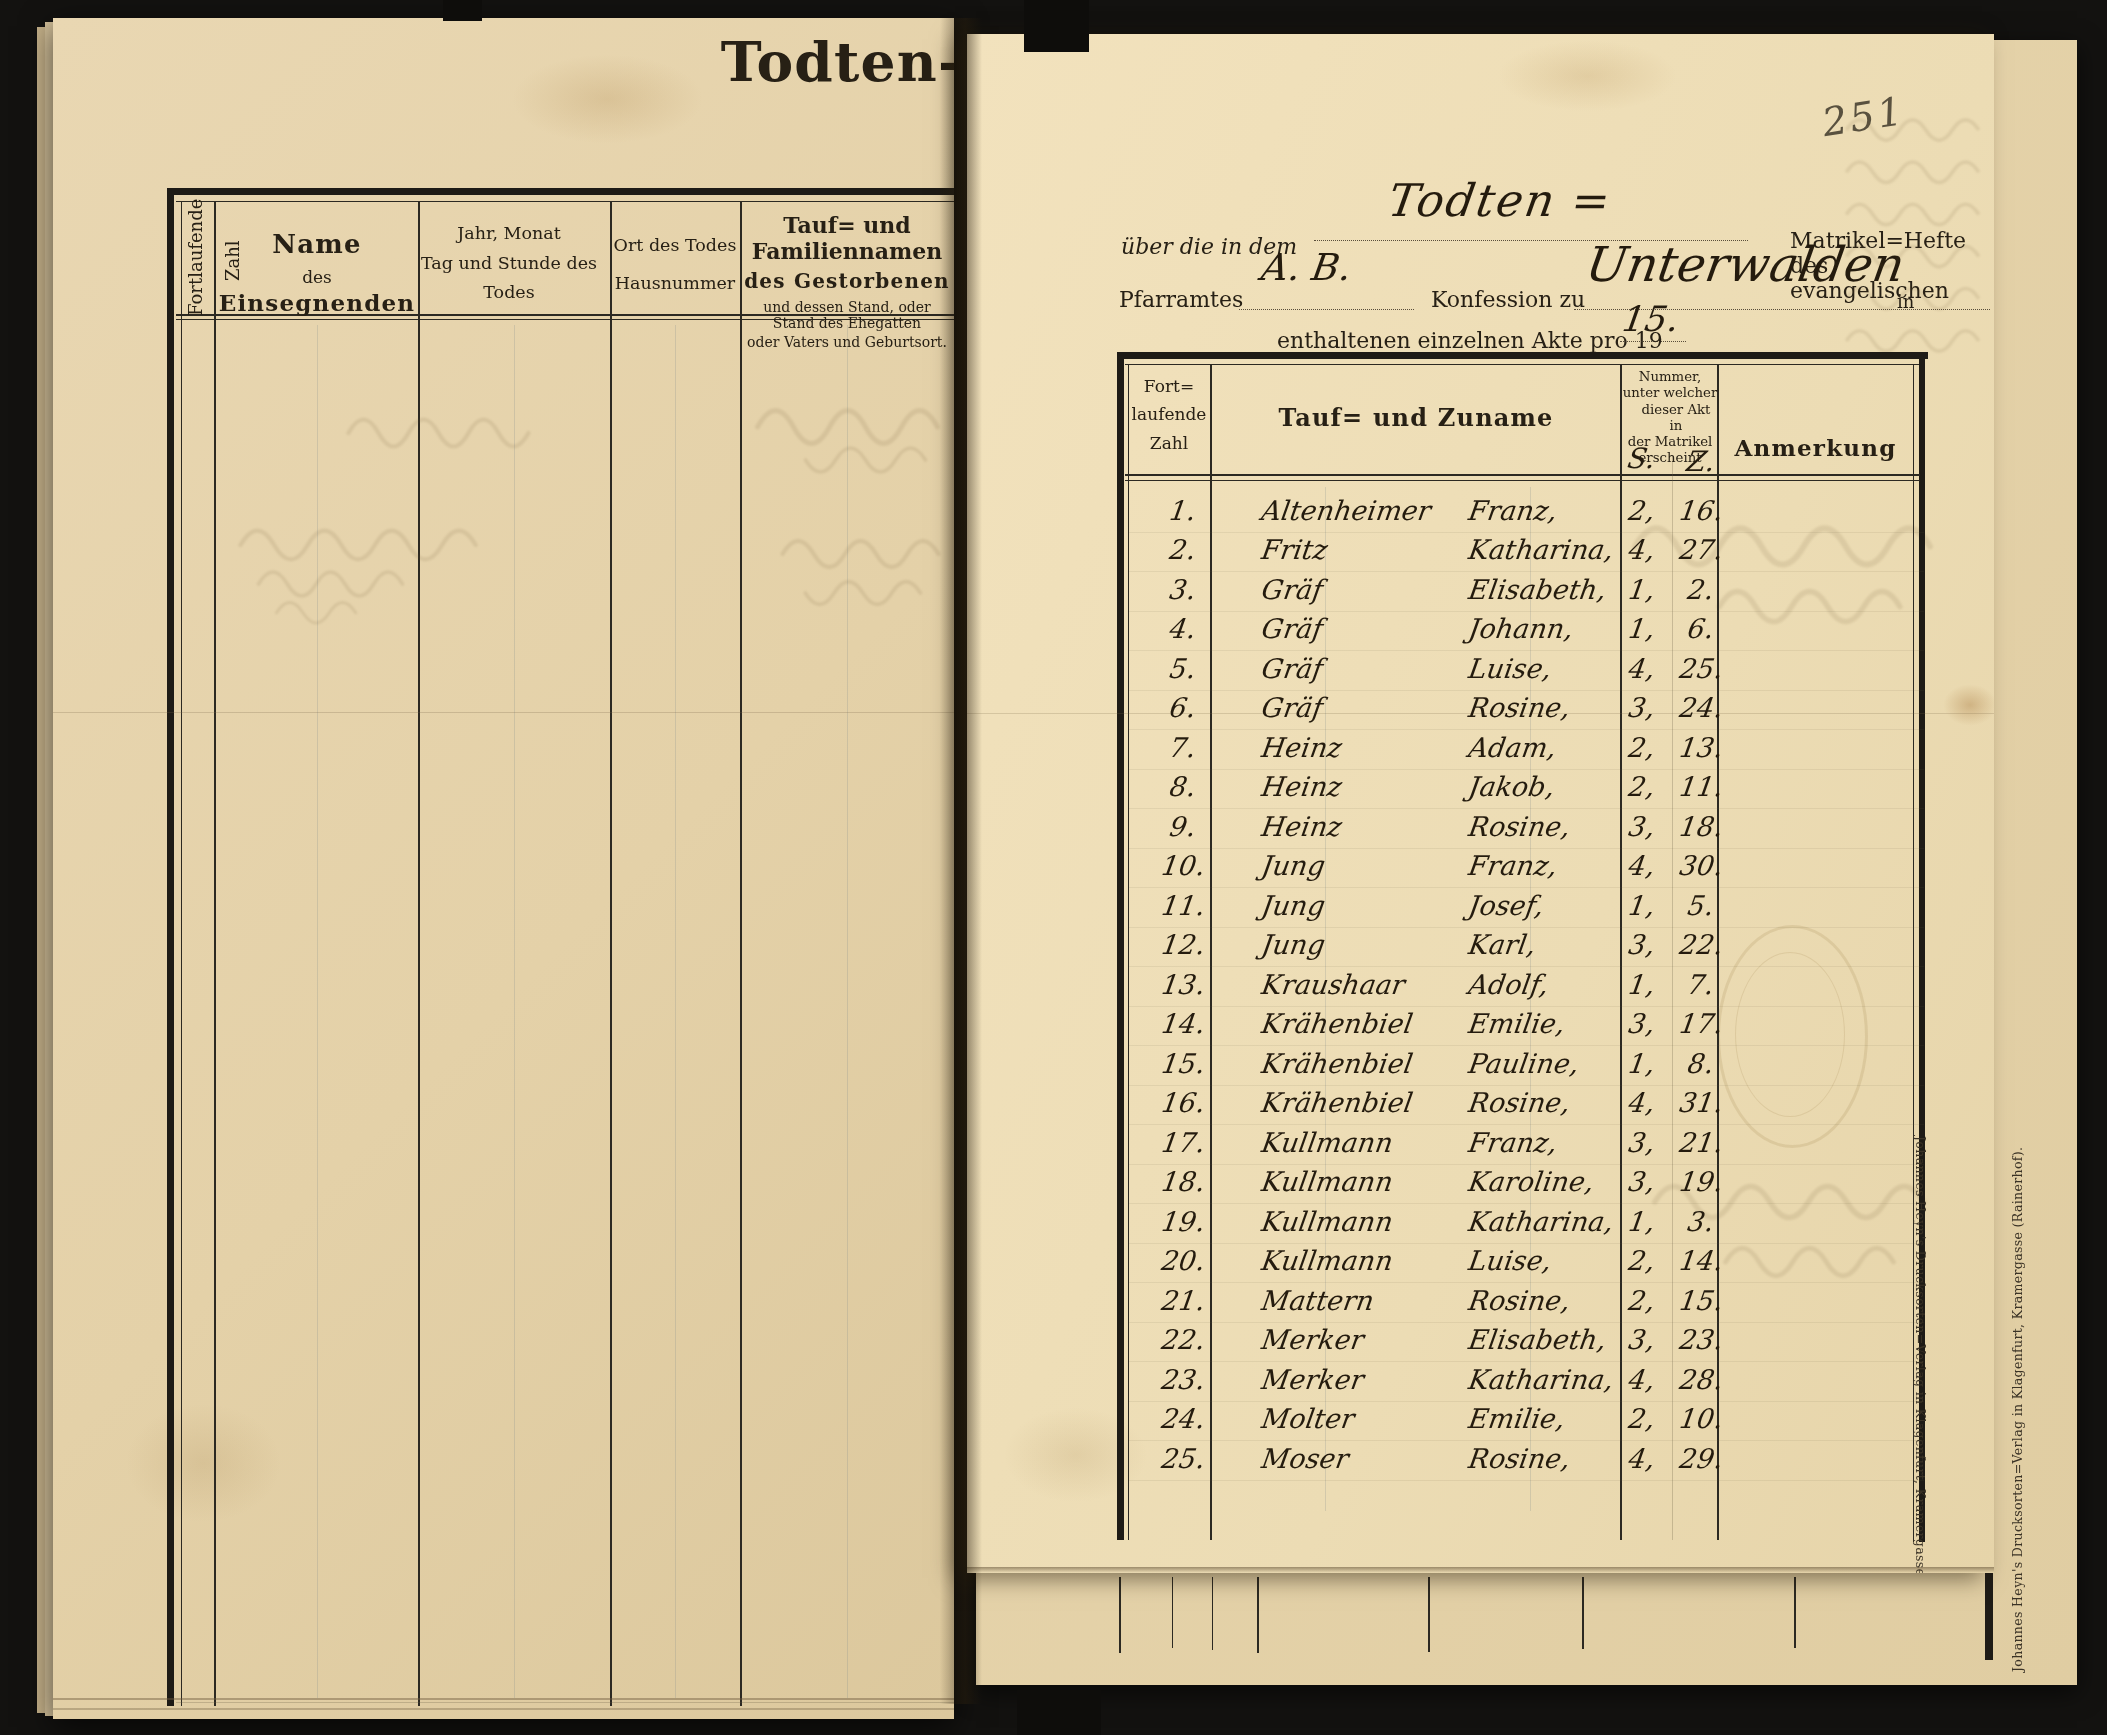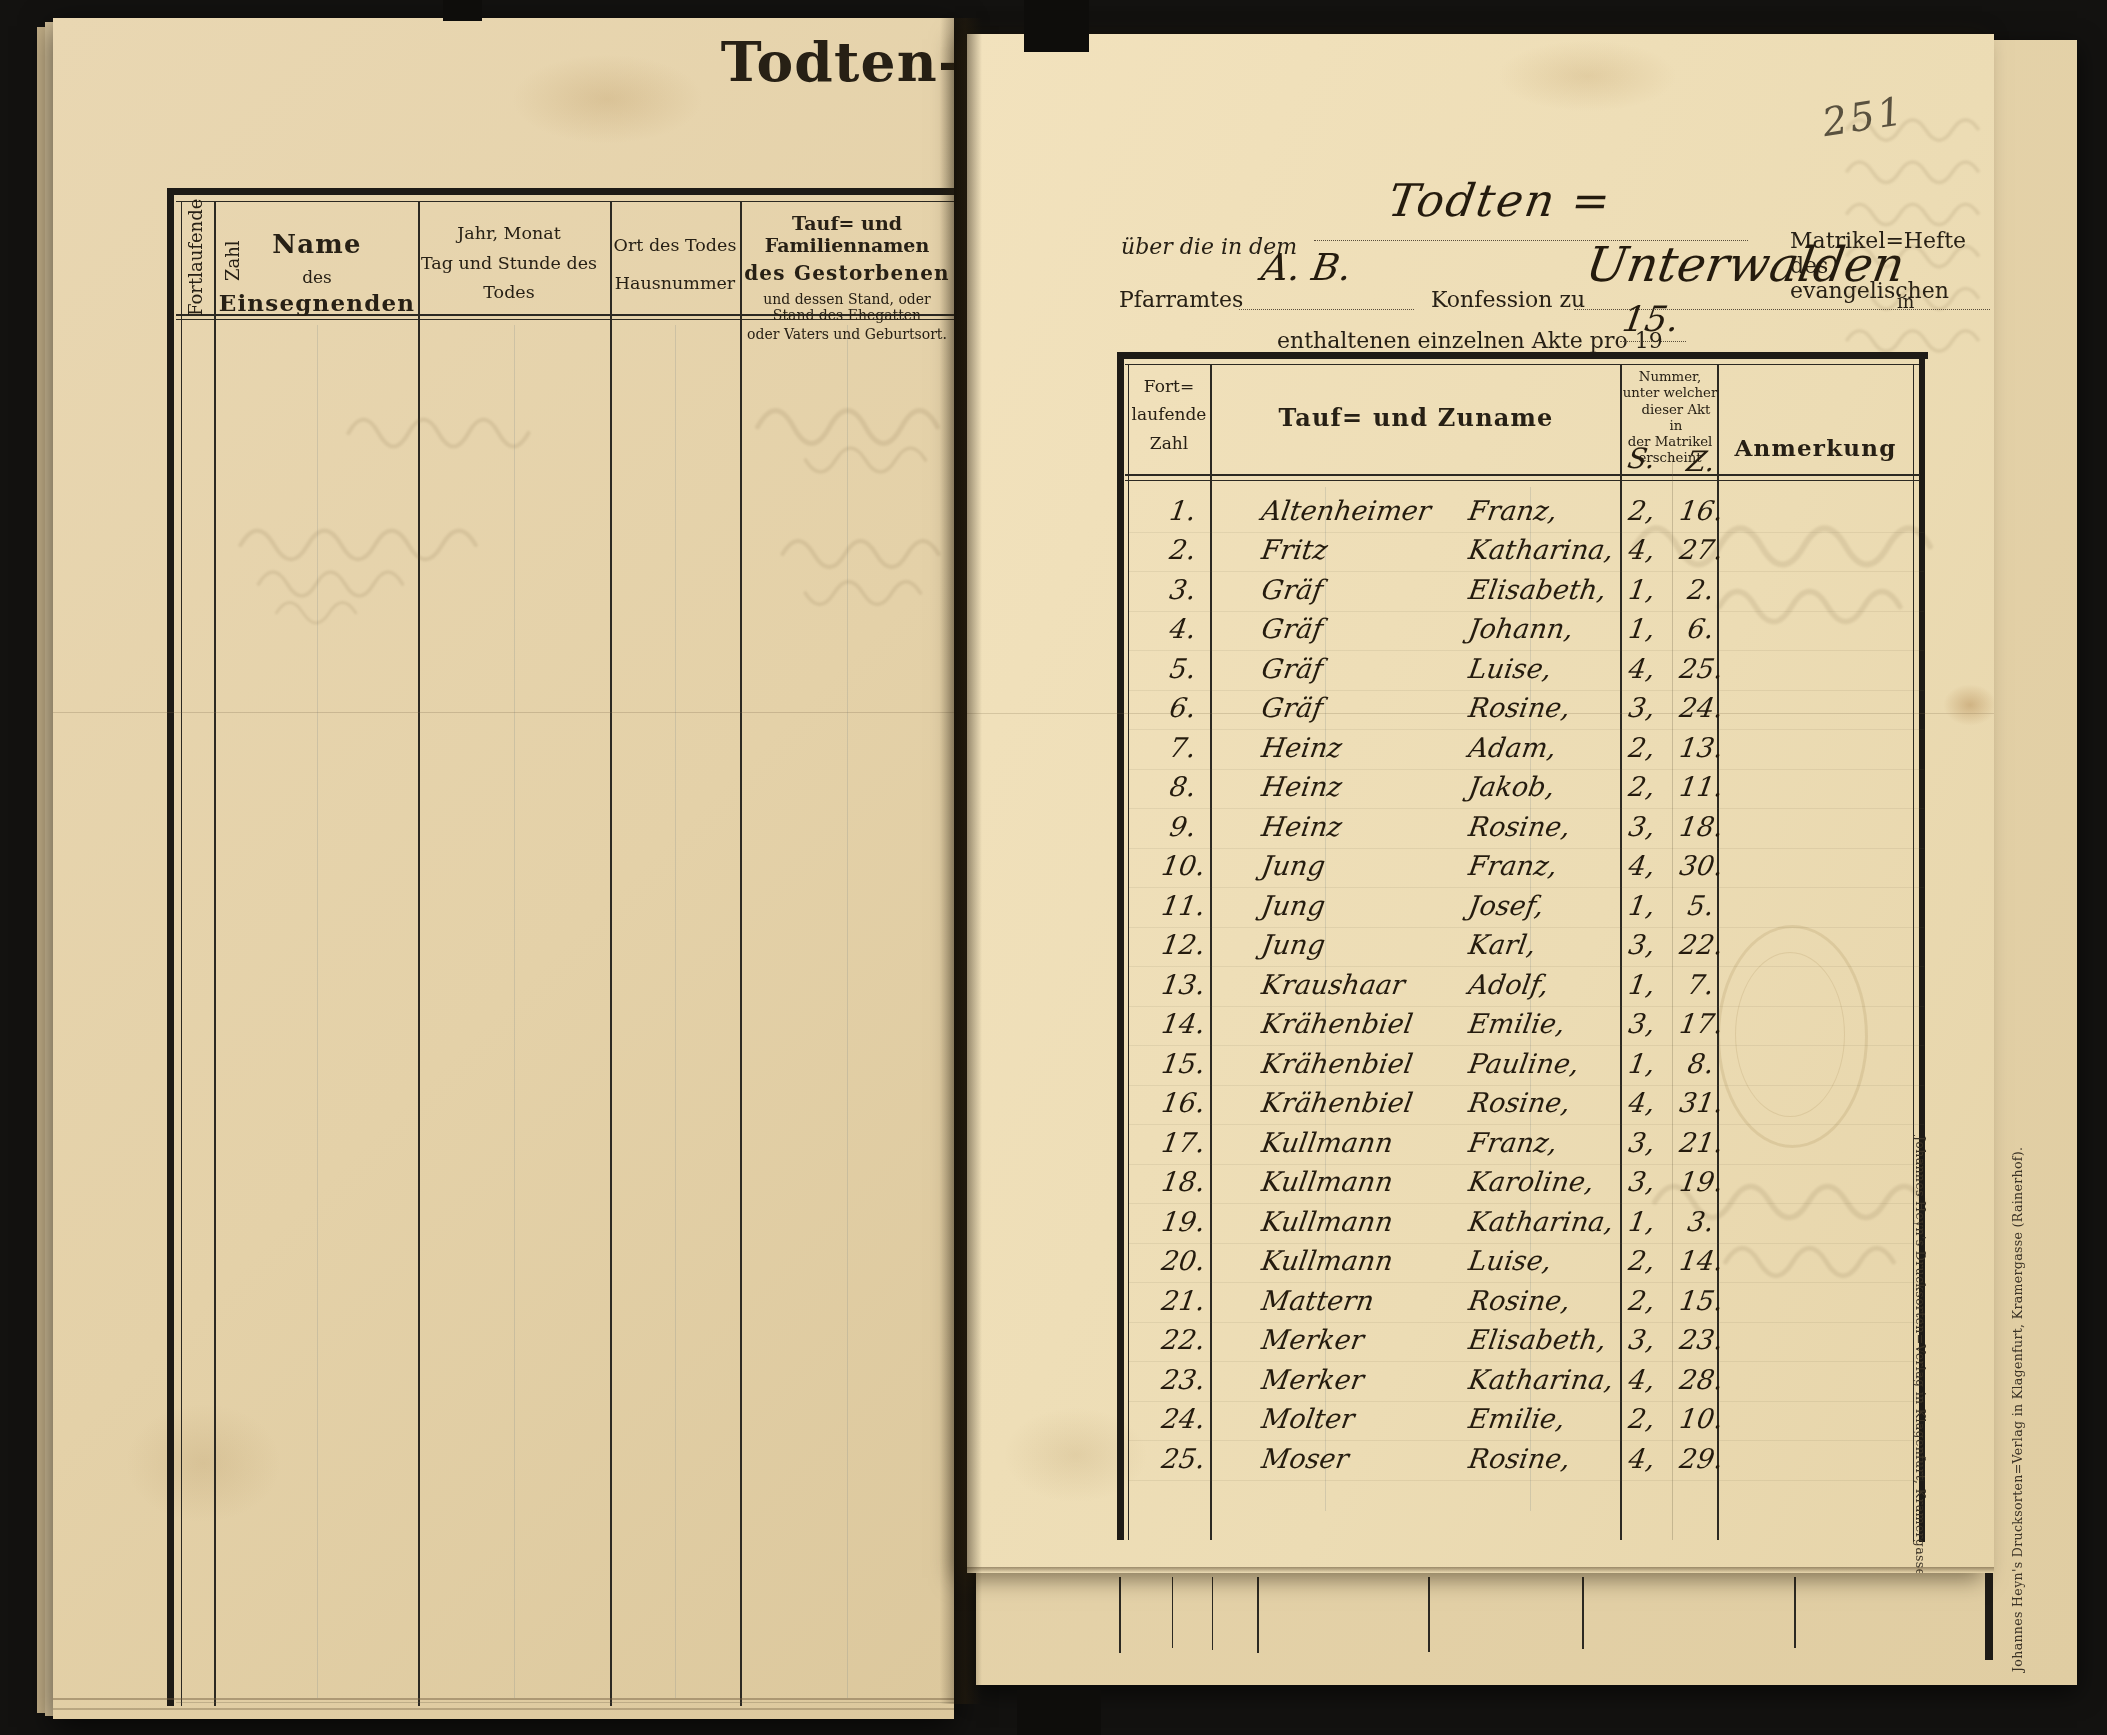--- a/index.html
+++ b/index.html
@@ -98,21 +98,21 @@
       <div class="print" style="font-size:17.5px;margin-top:9.6px;">Tag und Stunde des</div>
       <div class="print" style="font-size:17.5px;margin-top:9.6px;">Todes</div>
     </div>
 
     <div class="abs ctr" style="left:558px;top:217px;width:128px;">
       <div class="print" style="font-size:17.5px;">Ort des Todes</div>
       <div class="print" style="font-size:17.5px;margin-top:18px;">Hausnummer</div>
     </div>
 
     <div class="abs ctr" style="left:688px;top:194px;width:212px;">
-      <div class="print bold" style="font-size:19px;">Tauf= und Familiennamen</div>
+      <div class="print bold" style="font-size:22px;">Tauf= und Familiennamen</div>
       <div class="print blackletter" style="font-size:20px;margin-top:4.8px;">des Gestorbenen</div>
       <div class="print" style="font-size:14px;margin-top:6px;">und dessen Stand, oder Stand des Ehegatten</div>
       <div class="print" style="font-size:14px;margin-top:3.6px;">oder Vaters und Geburtsort.</div>
     </div>
 
     <svg class="ghost" style="left:289px;top:385px;" width="217" height="54" viewBox="0 0 360 90">
       <path d="M10,50 q25,-45 50,0 t50,0 t50,0 t50,0 t50,0 t50,0" fill="none" stroke="#6a5430" stroke-width="7" stroke-linecap="round"></path>
     </svg>
     <svg class="ghost flip" style="left:650px;top:373px;" width="241" height="84" viewBox="0 0 400 140">
       <path d="M10,60 q30,-55 60,0 t60,0 t60,0 t60,0 t60,0" fill="none" stroke="#6a5430" stroke-width="8" stroke-linecap="round"></path>

